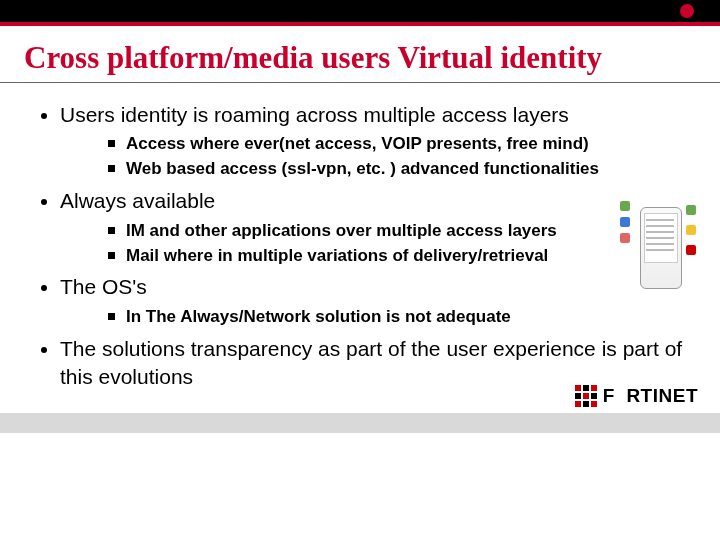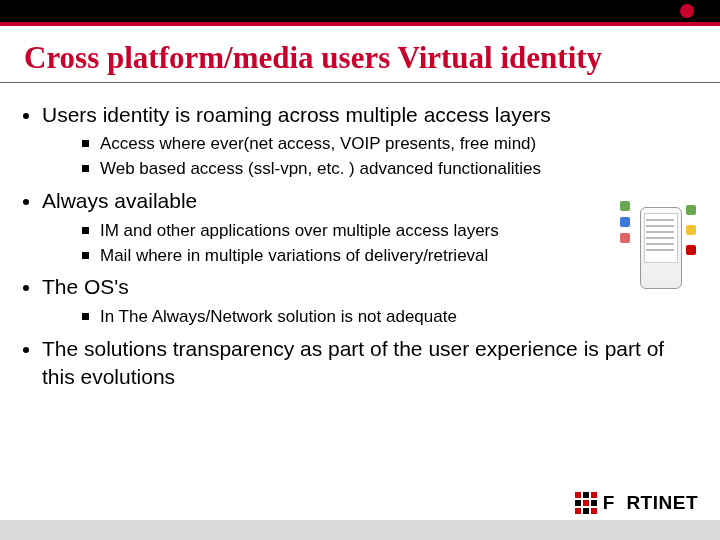--- a/index.html
+++ b/index.html
@@ -8,21 +8,21 @@
     width: 720px;
     height: 540px;
     background: #ffffff;
     font-family: Arial, Helvetica, sans-serif;
     color: #000;
     overflow: hidden;
   }
   .slide {
     position: relative;
     width: 720px;
-    height: 540px;
+    height: 433px;
     box-sizing: border-box;
   }
   .topbar {
     width: 100%;
     height: 22px;
     background: #000;
     position: relative;
   }
   .topbar::after {
     content: "";
@@ -47,43 +47,44 @@
     color: #c9002b;
     padding: 14px 20px 6px 24px;
     letter-spacing: 0px;
   }
   .divider {
     height: 1px;
     background: #666;
     margin: 0 0 4px 0;
   }
   .content {
-    padding: 8px 30px 0 18px;
+    padding: 8px 30px 0 36px;
     position: relative;
   }
   ul.top {
     margin: 0;
     padding: 0 0 0 24px;
     list-style: disc;
   }
   ul.top > li {
     font-size: 21px;
     line-height: 1.35;
     margin: 6px 0 2px 0;
   }
   ul.sub {
     margin: 4px 0 6px 0;
     padding: 0 0 0 54px;
     list-style: none;
   }
   ul.sub > li {
     font-size: 17px;
     line-height: 1.35;
-    margin: 2px 4px;
-    position: relative;
+    margin: 2px 12px;
+    position: relative;
+    font-weight: bold;
   }
   ul.sub > li::before {
     content: "";
     position: absolute;
     left: -18px;
     top: 7px;
     width: 7px;
     height: 7px;
     background: #000;
   }

